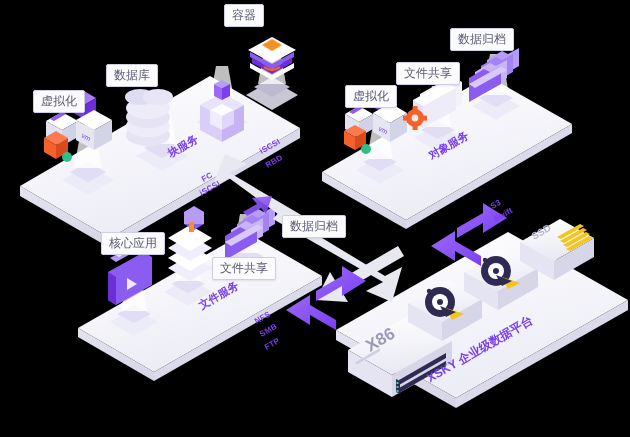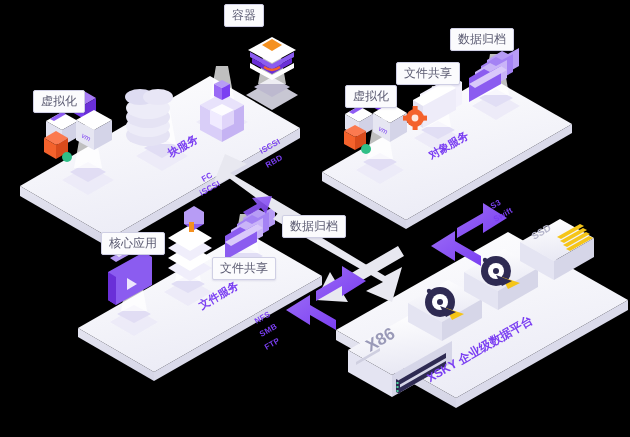--- a/index.html
+++ b/index.html
@@ -321,20 +321,21 @@
     <path d="M457 228 L483 213 L483 203 L507 218 L483 233 L483 223 L457 238 Z" fill="url(#gArrowP)"></path>
     <path d="M481 256 L455 241 L455 231 L431 246 L455 261 L455 251 L481 266 Z" fill="url(#gArrowP)"></path>
   </g>
 
   <g>
     <path d="M243 212 L257 204 L252 198 L272 196 L266 214 L261 208 L247 216 Z" fill="url(#gArrowP)" opacity="0.9"></path>
   </g>
 </svg>
 
 <div class="cal" style="left:33px;top:90px;">虚拟化</div>
+<div class="cal" style="left:106px;top:64px;">数据库</div>
 <div class="cal" style="left:224px;top:4px;">容器</div>
 
 <div class="cal" style="left:345px;top:85px;">虚拟化</div>
 <div class="cal" style="left:396px;top:62px;">文件共享</div>
 <div class="cal" style="left:450px;top:28px;">数据归档</div>
 
 <div class="cal" style="left:101px;top:232px;">核心应用</div>
 <div class="cal" style="left:212px;top:257px;">文件共享</div>
 <div class="cal" style="left:282px;top:215px;">数据归档</div>
 

